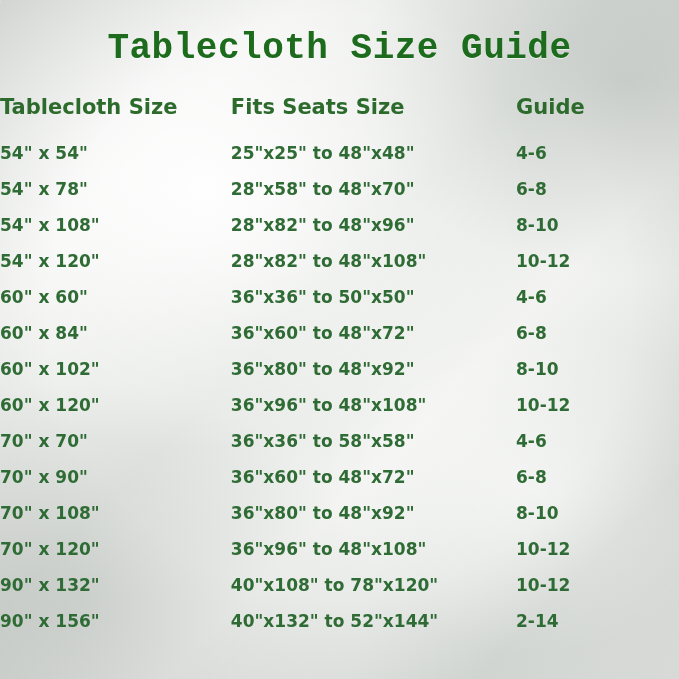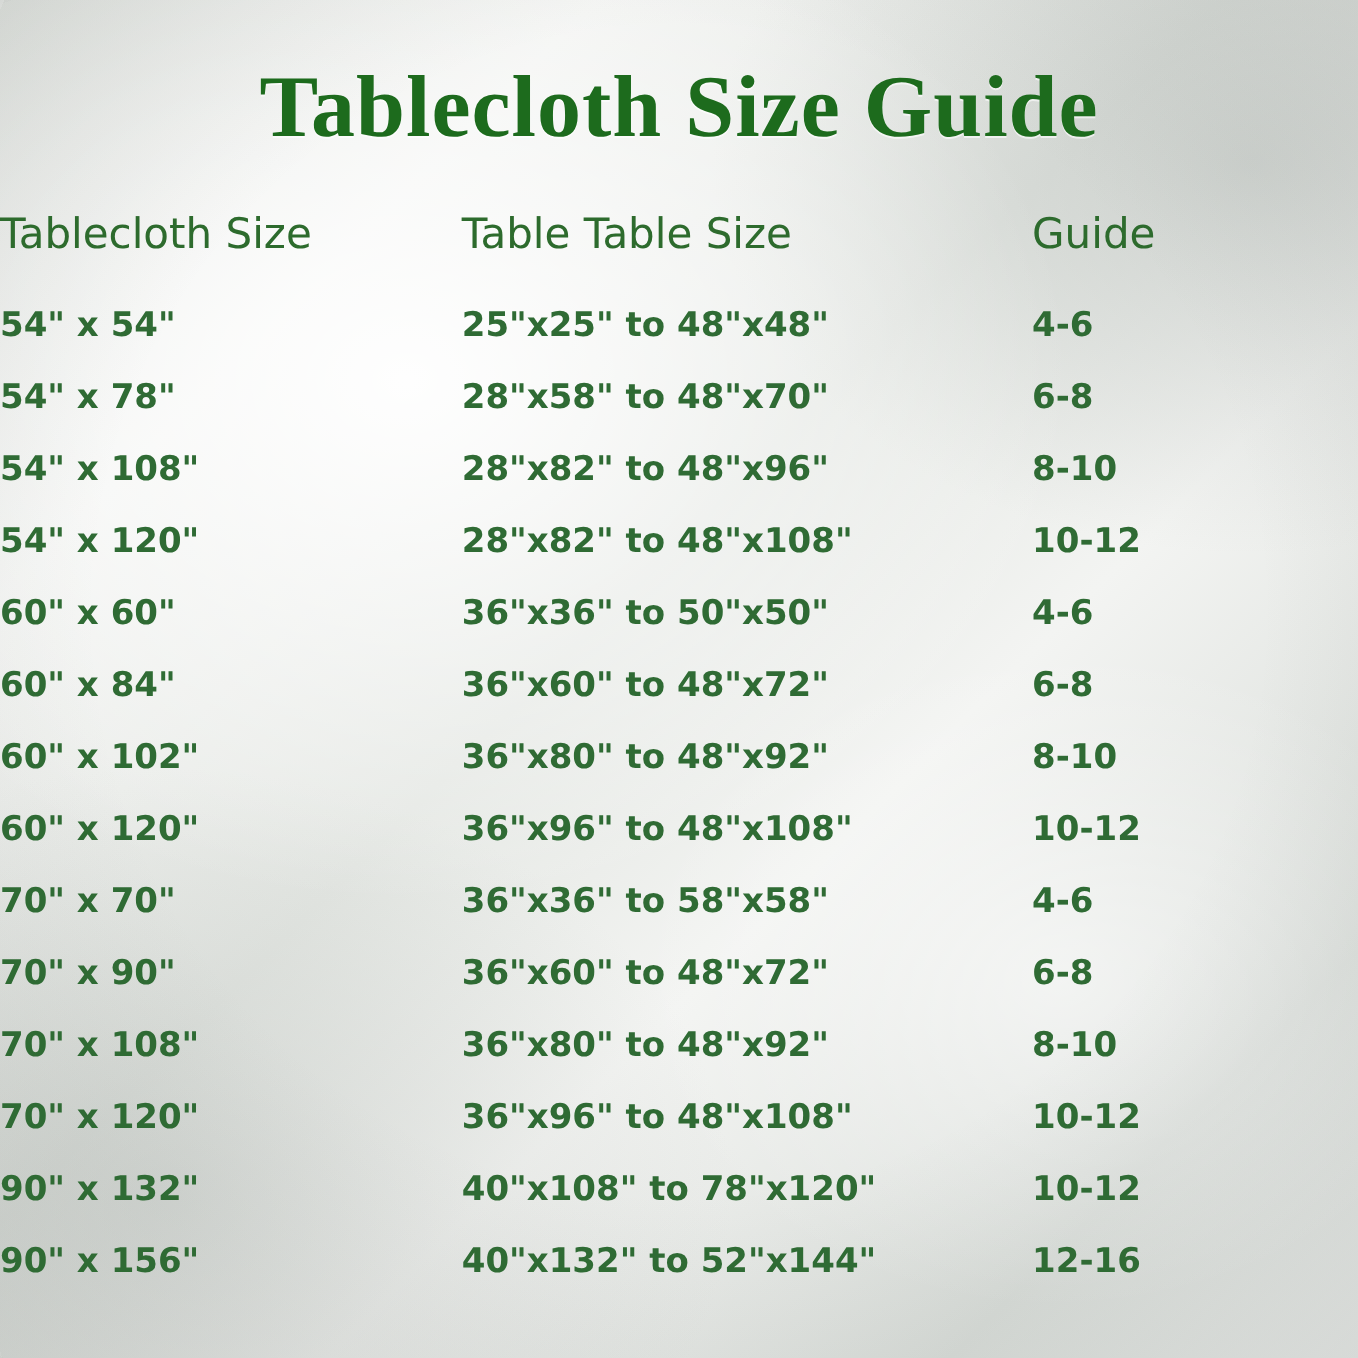--- a/index.html
+++ b/index.html
@@ -45,38 +45,38 @@
     background: radial-gradient(ellipse 78% 78% at 50% 45%, rgba(0,0,0,0) 55%, rgba(90,98,92,0.16) 100%);
   }
   .content {
     position: relative;
     z-index: 2;
     padding: 0;
   }
   .title {
     text-align: center;
     color: #1d6b1d;
-    font-family: Liberation Serif, serif;
+    font-family: Liberation Mono, monospace;
     font-weight: bold;
-    font-size: 44px;
+    font-size: 36px;
     letter-spacing: 0.5px;
     margin: 0;
     padding-top: 28px;
     text-shadow: 0 1px 0 rgba(255,255,255,0.6);
   }
   table.guide {
     width: 100%;
     border-collapse: collapse;
     margin-top: 22px;
     table-layout: fixed;
   }
   table.guide th {
     color: #2d6b2d;
     font-size: 21px;
-    font-weight: normal;
+    font-weight: bold;
     padding: 4px 0 16px 0;
     text-align: left;
     font-family: "DejaVu Sans", sans-serif;
     margin-top: 40px;
   }
   table.guide td {
     color: #2f6b34;
     font-size: 17px;
     font-weight: bold;
     padding: 8px 0;
@@ -112,21 +112,21 @@
 
     <table class="guide">
       <colgroup>
         <col class="c0">
         <col class="c1">
         <col class="c2">
       </colgroup>
       <thead>
         <tr>
           <th class="h0">Tablecloth Size</th>
-          <th class="h1">Table Table Size</th>
+          <th class="h1">Fits Seats Size</th>
           <th class="h2">Guide</th>
         </tr>
       </thead>
       <tbody id="table-body">
           <tr>
             <td class="d0">54" x 54"</td>
             <td class="d1">25"x25" to 48"x48"</td>
             <td class="d2">4-6</td>
           </tr>
           <tr>
@@ -185,18 +185,18 @@
             <td class="d2">10-12</td>
           </tr>
           <tr>
             <td class="d0">90" x 132"</td>
             <td class="d1">40"x108" to 78"x120"</td>
             <td class="d2">10-12</td>
           </tr>
           <tr>
             <td class="d0">90" x 156"</td>
             <td class="d1">40"x132" to 52"x144"</td>
-            <td class="d2">12-16</td>
+            <td class="d2">2-14</td>
           </tr>
         </tbody>
     </table>
   </div>
 </div>
 
 </body></html>

